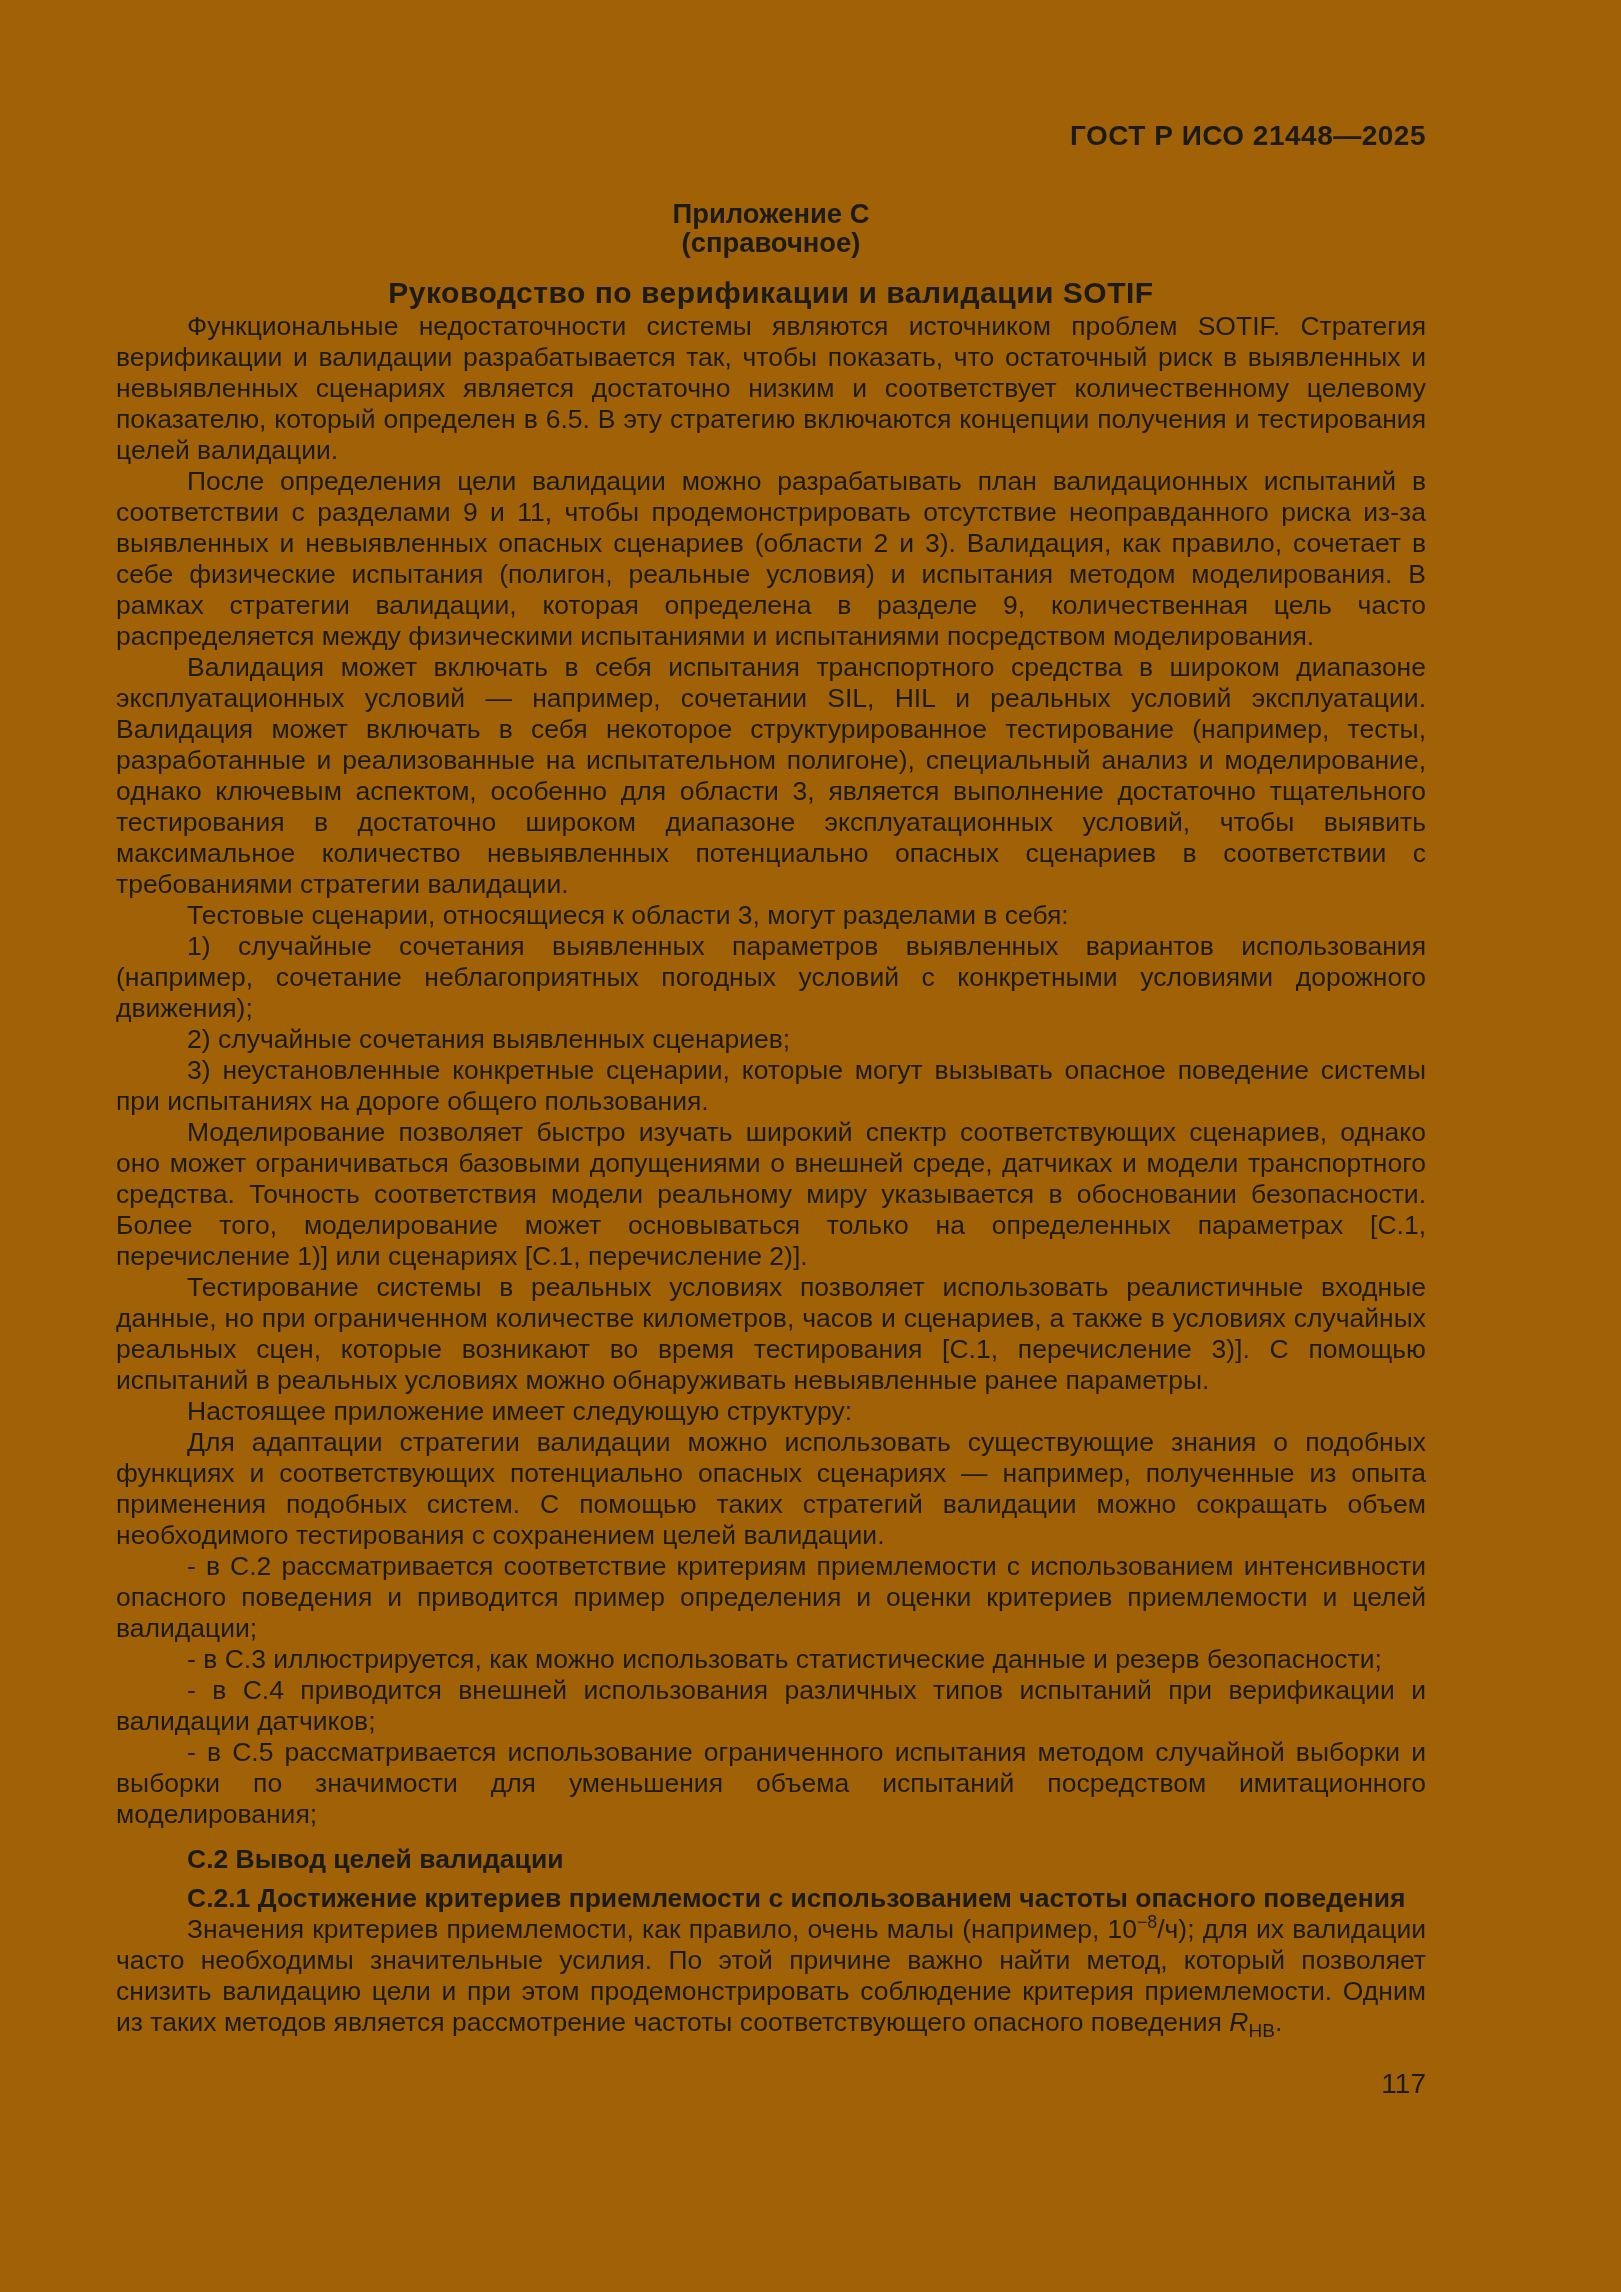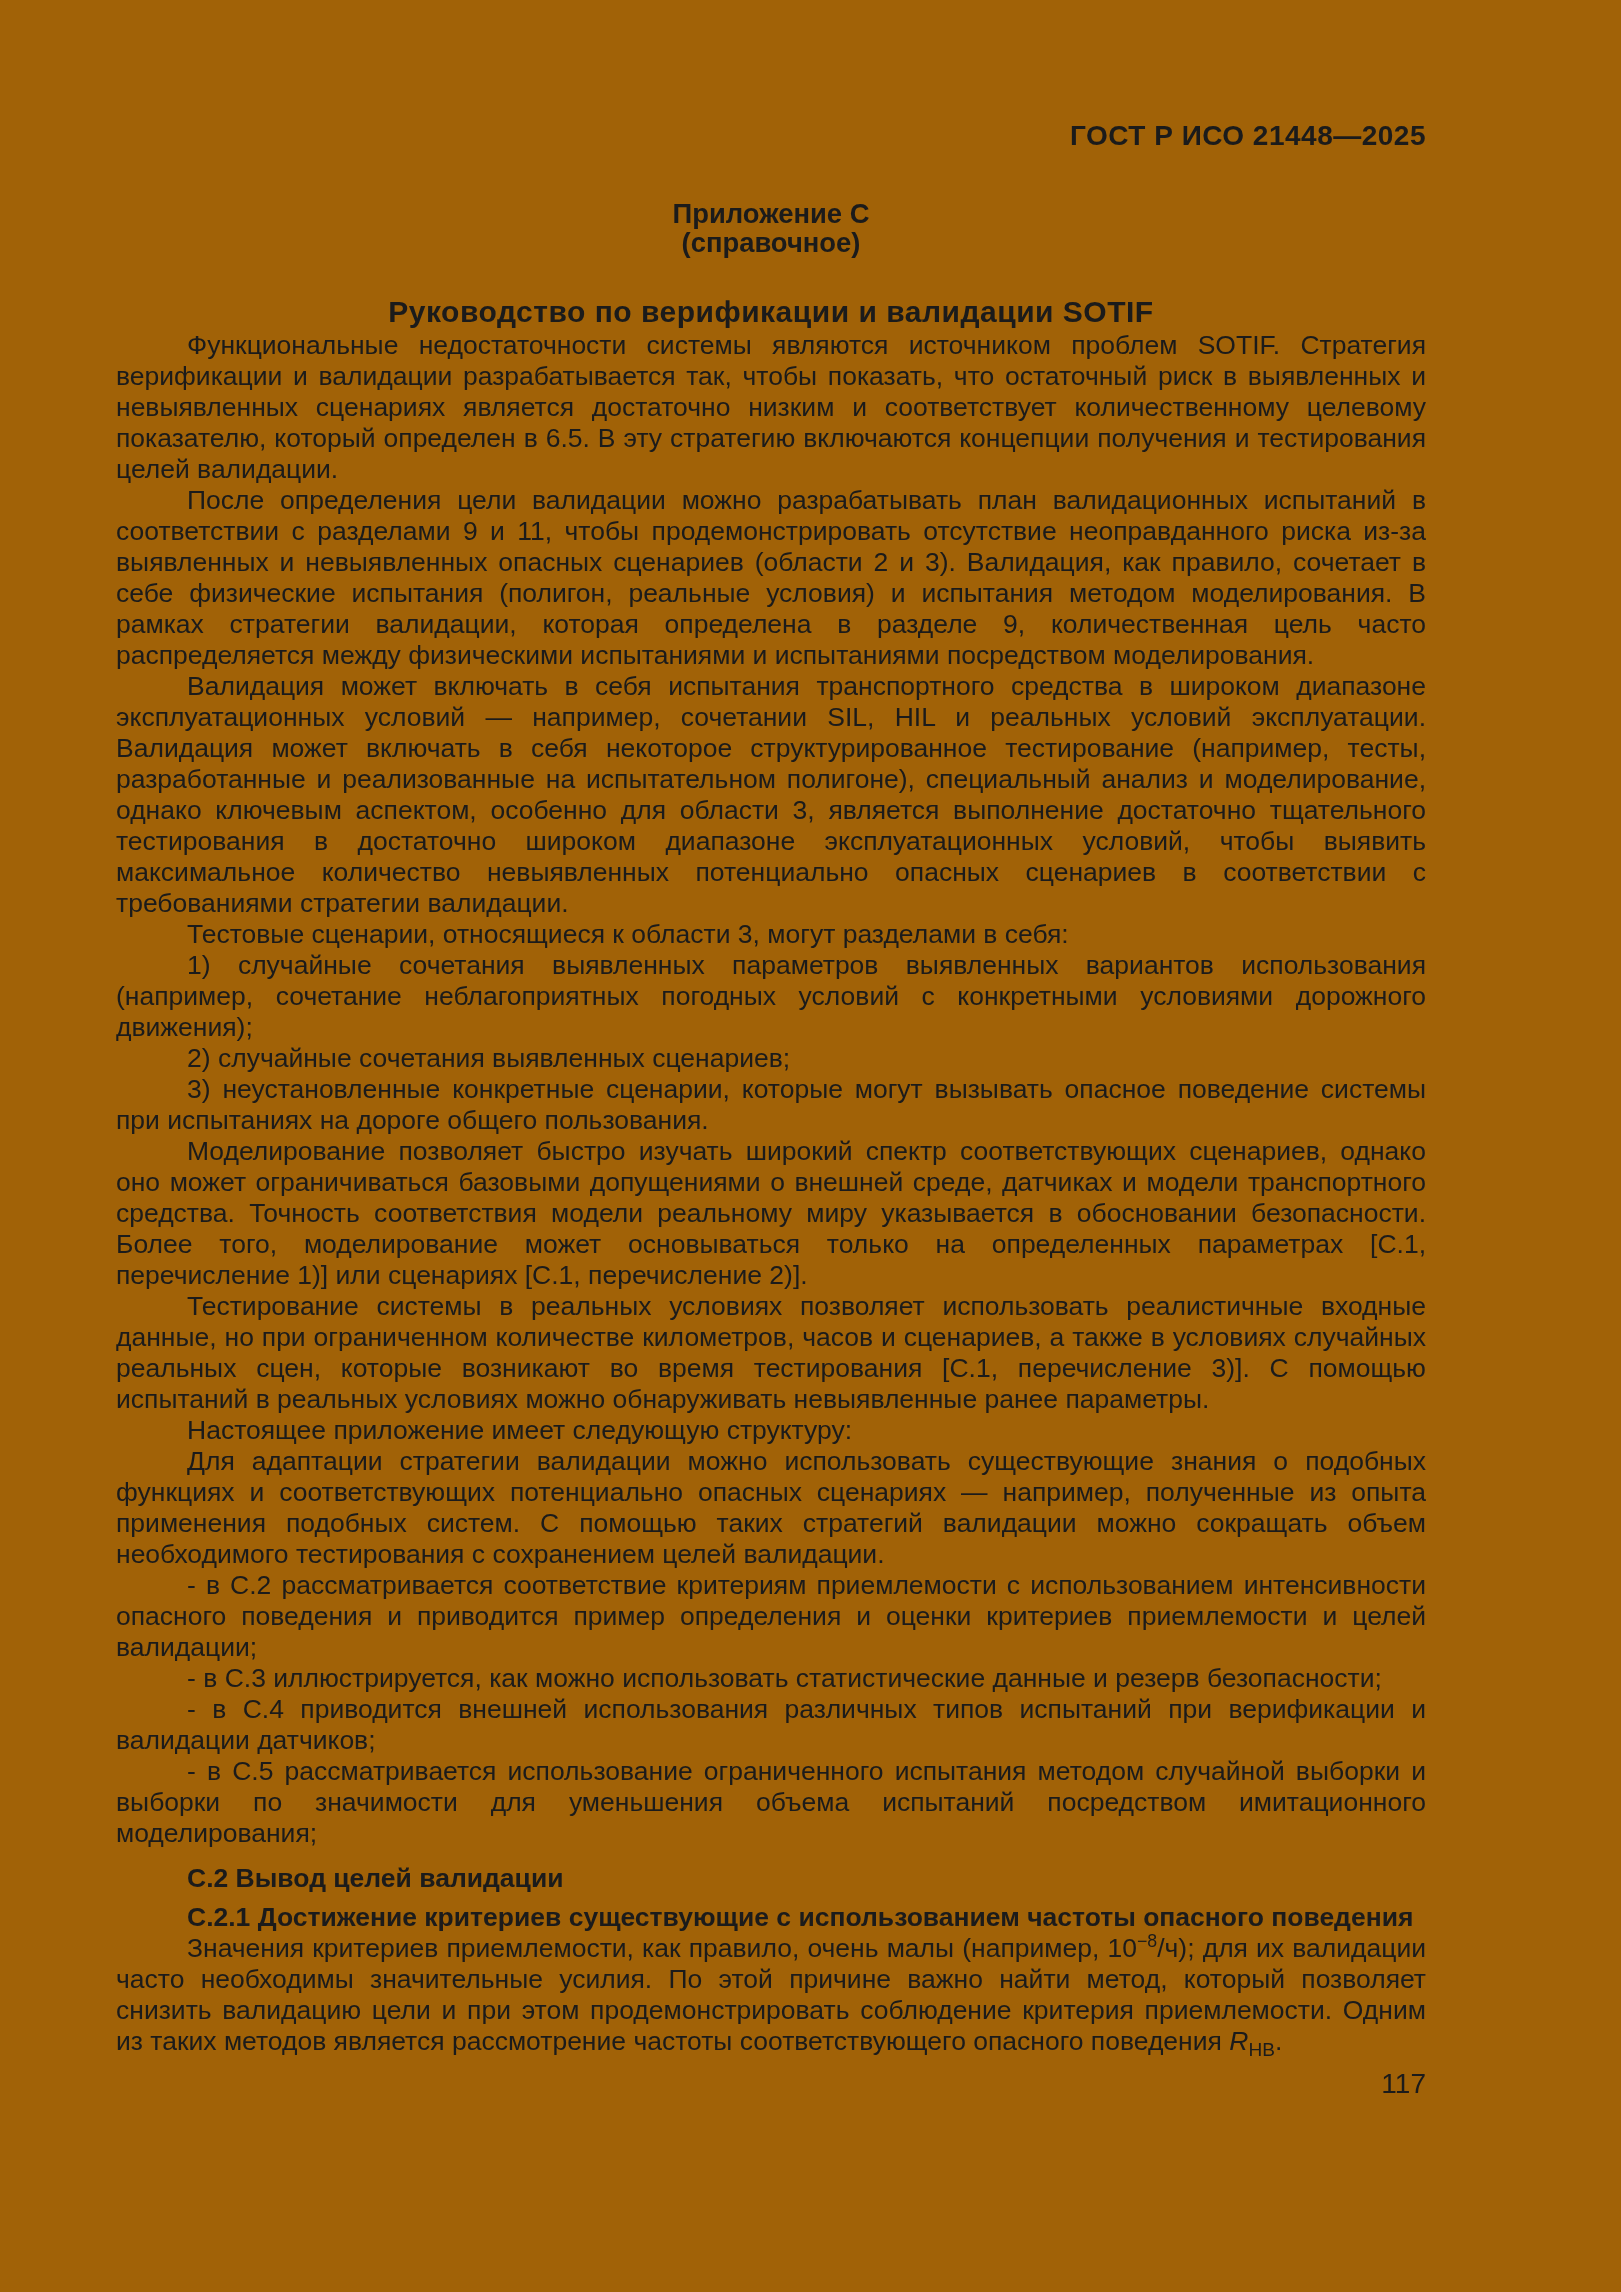--- a/index.html
+++ b/index.html
@@ -33,21 +33,21 @@
     text-align: center;
     font-weight: bold;
     font-size: 27.4px;
     line-height: 29px;
   }
   .doc-title {
     text-align: center;
     font-weight: bold;
     font-size: 30px;
     line-height: 37px;
-    margin: 36px 0 0 0;
+    margin: 17px 0 0 0;
     letter-spacing: 0.5px;
   }
   .section-heading {
     font-weight: bold;
     font-size: 26.5px;
     line-height: 32px;
     text-indent: 71px;
     margin: 46px 0 5.9px 0;
   }
   .section-heading.mid {
@@ -110,20 +110,20 @@
   <p class="par">Тестирование системы в реальных условиях позволяет использовать реалистичные входные данные, но при ограниченном количестве километров, часов и сценариев, а также в условиях случайных реальных сцен, которые возникают во время тестирования [С.1, перечисление 3)]. С помощью испытаний в реальных условиях можно обнаруживать невыявленные ранее параметры.</p>
   <p class="par">Настоящее приложение имеет следующую структуру:</p>
   <p class="par">Для адаптации стратегии валидации можно использовать существующие знания о подобных функциях и соответствующих потенциально опасных сценариях — например, полученные из опыта применения подобных систем. С помощью таких стратегий валидации можно сокращать объем необходимого тестирования с сохранением целей валидации.</p>
 
   <p class="par">- в С.2 рассматривается соответствие критериям приемлемости с использованием интенсивности опасного поведения и приводится пример определения и оценки критериев приемлемости и целей валидации;</p>
   <p class="par">- в С.3 иллюстрируется, как можно использовать статистические данные и резерв безопасности;</p>
   <p class="par">- в С.4 приводится внешней использования различных типов испытаний при верификации и валидации датчиков;</p>
   <p class="par">- в С.5 рассматривается использование ограниченного испытания методом случайной выборки и выборки по значимости для уменьшения объема испытаний посредством имитационного моделирования;</p>
 
   <div class="section-heading mid">С.2 Вывод целей валидации</div>
-  <div class="section-heading sub">С.2.1 Достижение критериев существующие с использованием частоты опасного поведения</div>
+  <div class="section-heading sub">С.2.1 Достижение критериев приемлемости с использованием частоты опасного поведения</div>
 
   <p class="par"><span>Значения критериев приемлемости, как правило, очень малы (например, 10</span><sup class="exp">−8</sup><span>/ч); для их валидации часто необходимы значительные усилия. По этой причине важно найти метод, который позволяет снизить валидацию цели и при этом продемонстрировать соблюдение критерия приемлемости. Одним из таких методов является рассмотрение частоты соответствующего опасного поведения </span><span class="r-sym">R</span><sub class="idx">НВ</sub><span>.</span></p>
 
   <div class="page-number">117</div>
 
 </div>
 
 
 </body></html>

